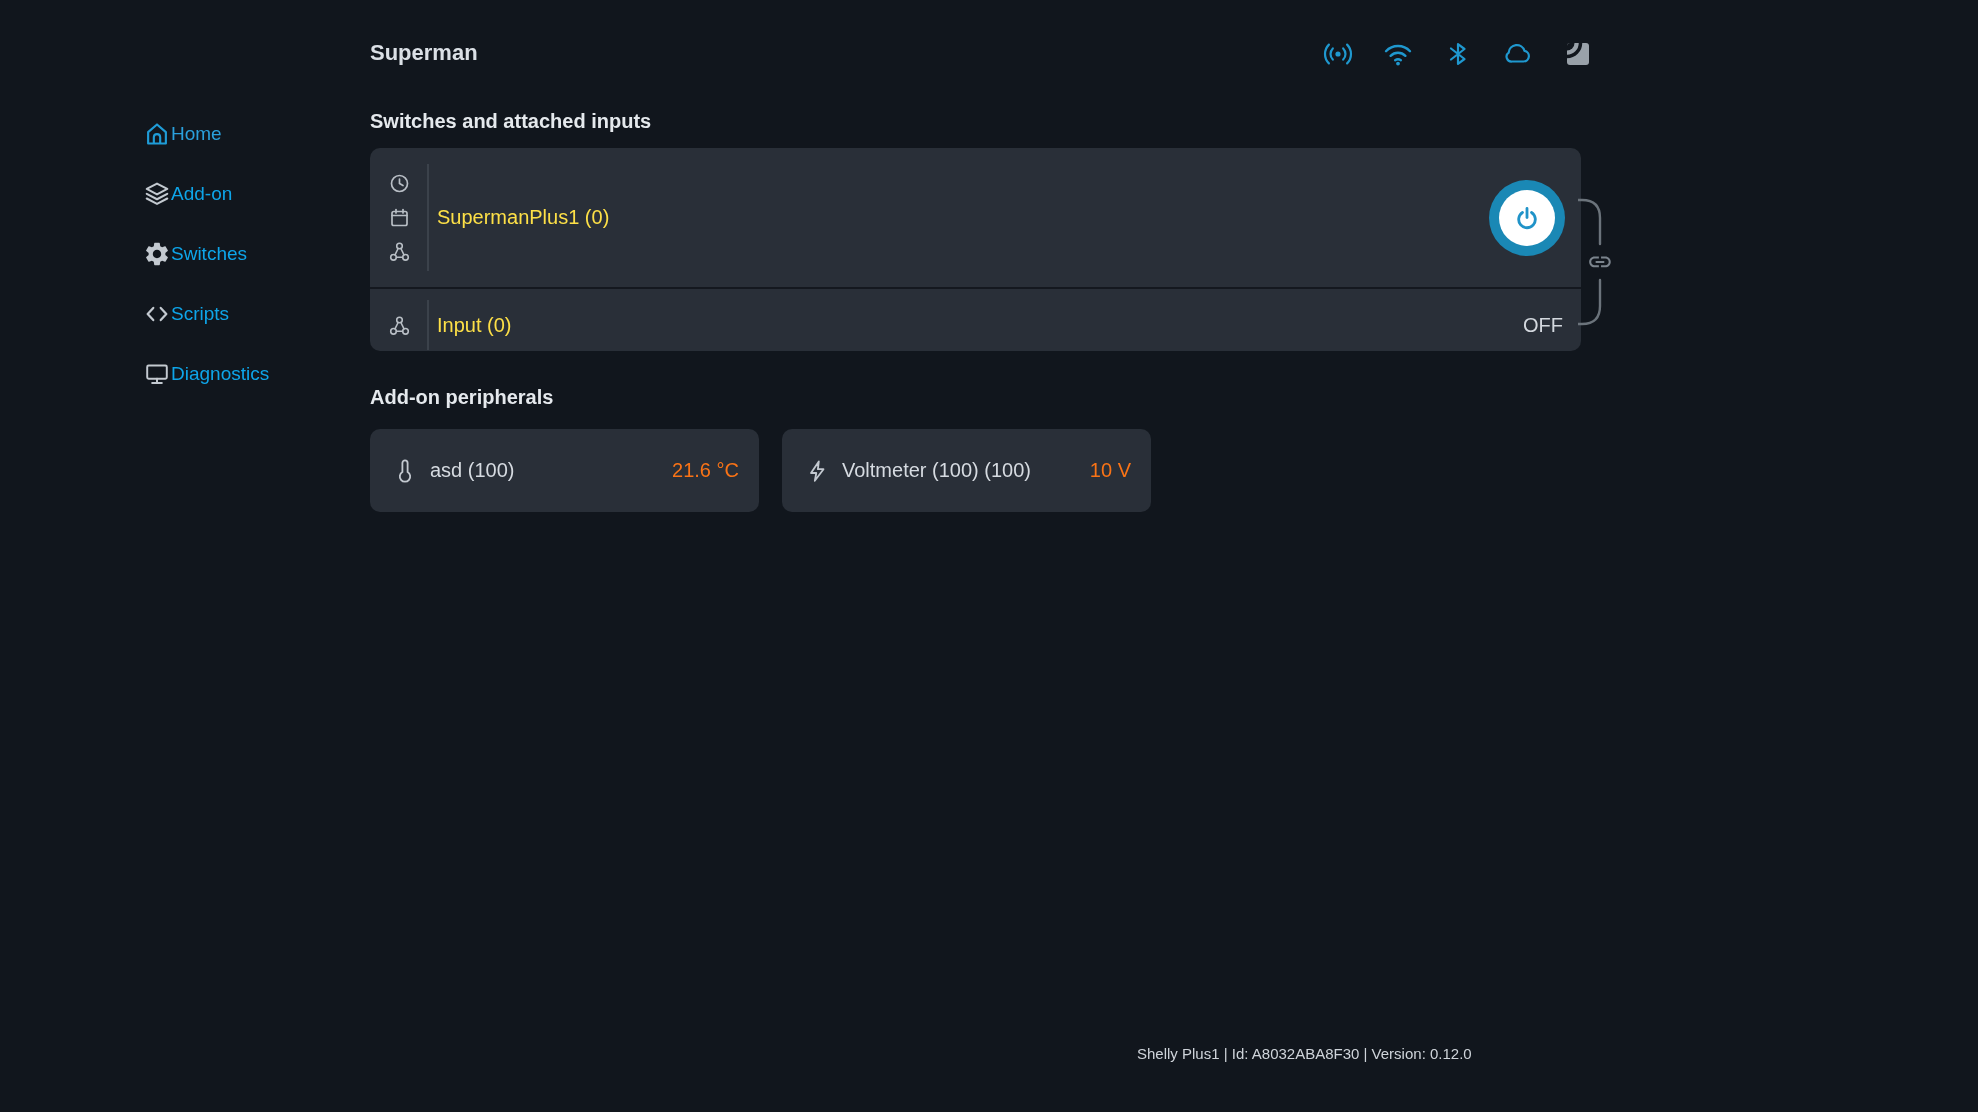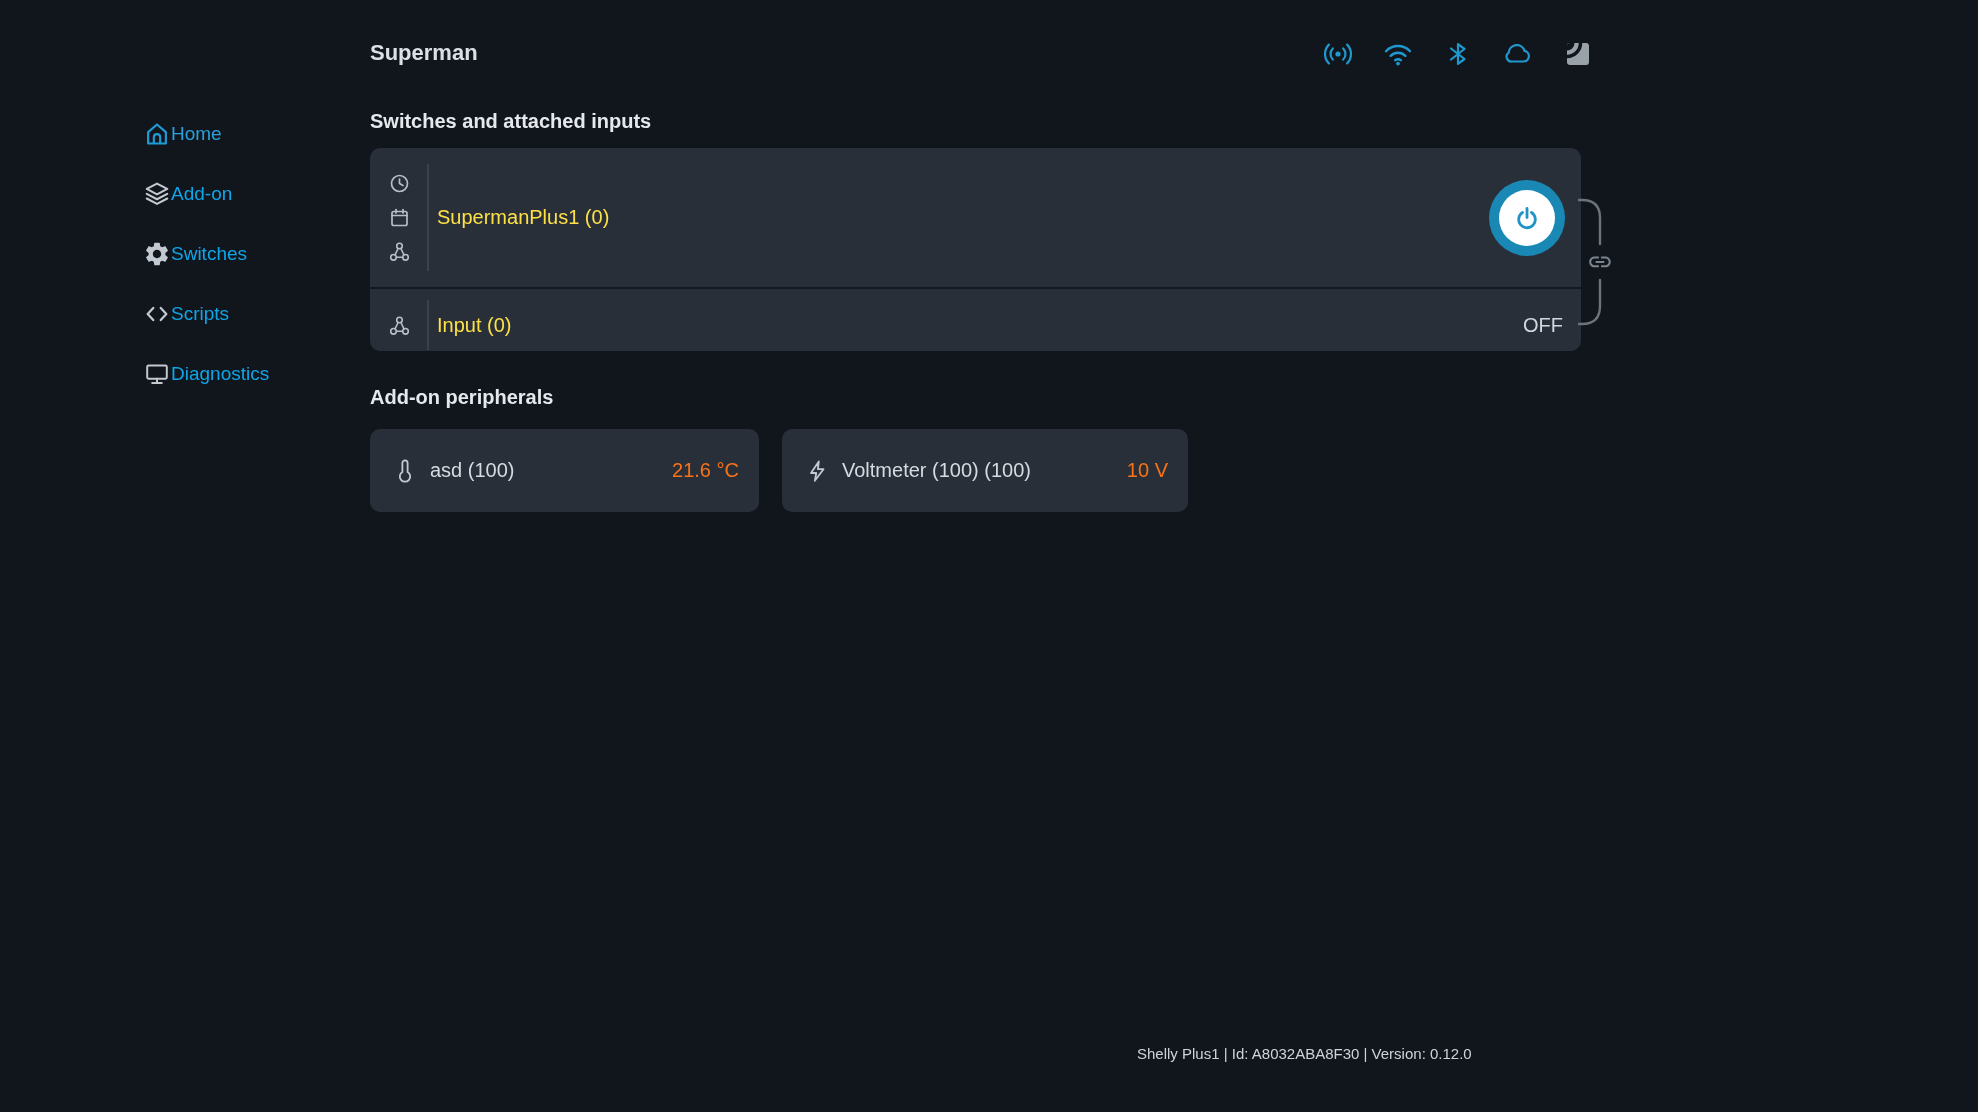--- a/index.html
+++ b/index.html
@@ -87,21 +87,21 @@
   .bracket { position:absolute; left:1578px; top:186px; }
 
   .peri-row { position:absolute; left:370px; top:429px; display:flex; gap:23px; }
   .peri-card {
     height:83px; background:#292f38; border-radius:10px;
     display:flex; align-items:center;
     padding:0 20px 0 24px;
     cursor:pointer;
   }
   .peri-card.temp { width:389px; }
-  .peri-card.volt { width:406px; }
+  .peri-card.volt { width:369px; }
   .peri-label { margin-left:14px; font-size:20px; color:#d6dbe1; }
   .peri-value { margin-left:auto; font-size:20px; color:#f97316; }
 
   .footer {
     position:absolute; left:1137px; top:1045px;
     font-size:15px; color:#cfd4da;
   }
 </style>
 </head>
 <body>

